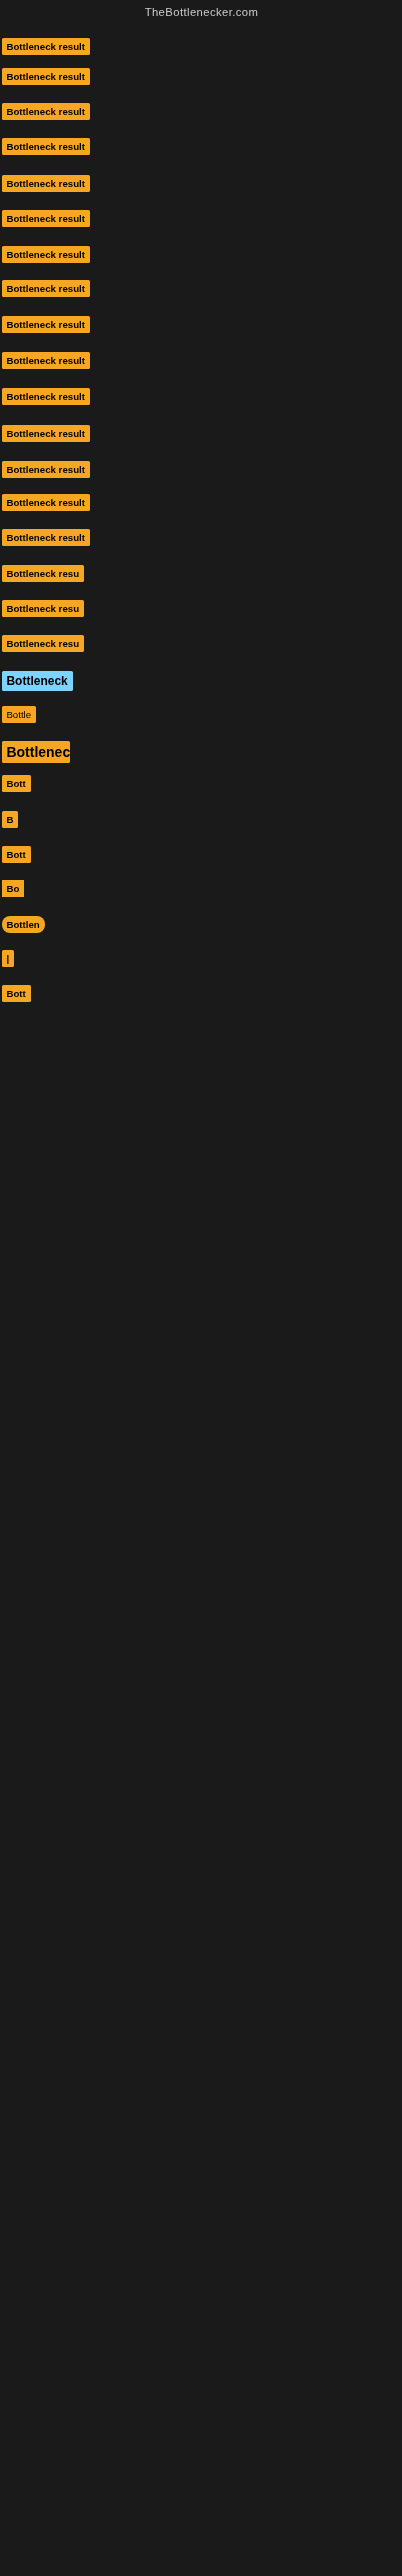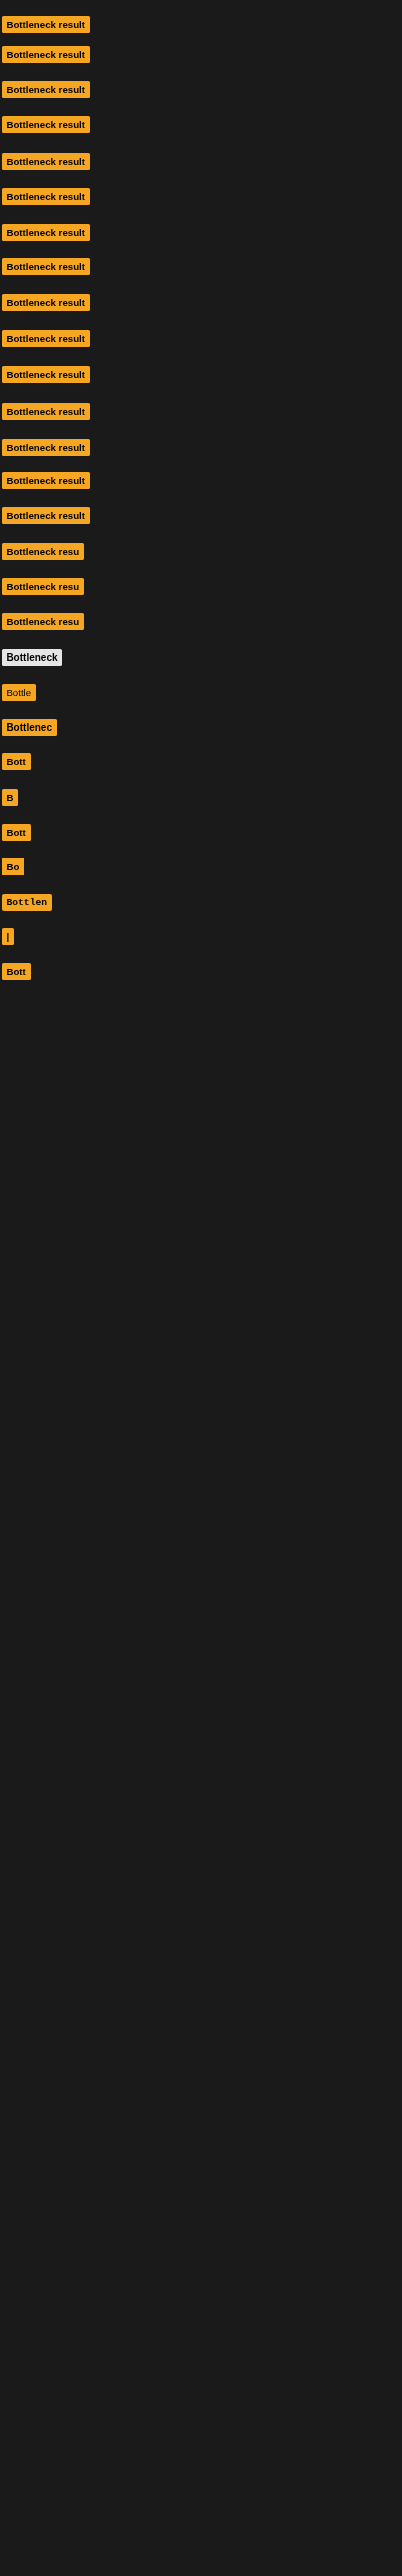--- a/index.html
+++ b/index.html
@@ -20,46 +20,47 @@
       font-size: 11.3px;
       padding: 6.4px 0 3.2px 0;
       letter-spacing: 0.4px;
     }
   </style>
 </head>
 <body>
 
 <div style="position:relative; width:403px; min-height:2576px; background:#1a1a1a;">
 
+  <div class="site-title">TheBottlenecker.com</div>
 
   <div id="results-container" style="position:relative; width:100%; height:2536px;">
       <div style="position: absolute; top: 16px; left: 1.6px; background-color: rgb(245, 166, 35); color: rgb(0, 0, 0); font-size: 9.7px; font-weight: bold; padding: 3.2px 4.8px; border-radius: 1.6px; max-width: 125px; overflow: hidden; white-space: nowrap; cursor: pointer;">Bottleneck result</div>
       <div style="position: absolute; top: 46px; left: 1.6px; background-color: rgb(245, 166, 35); color: rgb(0, 0, 0); font-size: 9.7px; font-weight: bold; padding: 3.2px 4.8px; border-radius: 1.6px; max-width: 125px; overflow: hidden; white-space: nowrap; cursor: pointer;">Bottleneck result</div>
       <div style="position: absolute; top: 81px; left: 1.6px; background-color: rgb(245, 166, 35); color: rgb(0, 0, 0); font-size: 9.7px; font-weight: bold; padding: 3.2px 4.8px; border-radius: 1.6px; max-width: 125px; overflow: hidden; white-space: nowrap; cursor: pointer;">Bottleneck result</div>
       <div style="position: absolute; top: 116px; left: 1.6px; background-color: rgb(245, 166, 35); color: rgb(0, 0, 0); font-size: 9.7px; font-weight: bold; padding: 3.2px 4.8px; border-radius: 1.6px; max-width: 125px; overflow: hidden; white-space: nowrap; cursor: pointer;">Bottleneck result</div>
       <div style="position: absolute; top: 153px; left: 1.6px; background-color: rgb(245, 166, 35); color: rgb(0, 0, 0); font-size: 9.7px; font-weight: bold; padding: 3.2px 4.8px; border-radius: 1.6px; max-width: 125px; overflow: hidden; white-space: nowrap; cursor: pointer;">Bottleneck result</div>
       <div style="position: absolute; top: 188px; left: 1.6px; background-color: rgb(245, 166, 35); color: rgb(0, 0, 0); font-size: 9.7px; font-weight: bold; padding: 3.2px 4.8px; border-radius: 1.6px; max-width: 125px; overflow: hidden; white-space: nowrap; cursor: pointer;">Bottleneck result</div>
       <div style="position: absolute; top: 224px; left: 1.6px; background-color: rgb(245, 166, 35); color: rgb(0, 0, 0); font-size: 9.7px; font-weight: bold; padding: 3.2px 4.8px; border-radius: 1.6px; max-width: 125px; overflow: hidden; white-space: nowrap; cursor: pointer;">Bottleneck result</div>
       <div style="position: absolute; top: 258px; left: 1.6px; background-color: rgb(245, 166, 35); color: rgb(0, 0, 0); font-size: 9.7px; font-weight: bold; padding: 3.2px 4.8px; border-radius: 1.6px; max-width: 125px; overflow: hidden; white-space: nowrap; cursor: pointer;">Bottleneck result</div>
       <div style="position: absolute; top: 294px; left: 1.6px; background-color: rgb(245, 166, 35); color: rgb(0, 0, 0); font-size: 9.7px; font-weight: bold; padding: 3.2px 4.8px; border-radius: 1.6px; max-width: 125px; overflow: hidden; white-space: nowrap; cursor: pointer;">Bottleneck result</div>
       <div style="position: absolute; top: 330px; left: 1.6px; background-color: rgb(245, 166, 35); color: rgb(0, 0, 0); font-size: 9.7px; font-weight: bold; padding: 3.2px 4.8px; border-radius: 1.6px; max-width: 125px; overflow: hidden; white-space: nowrap; cursor: pointer;">Bottleneck result</div>
       <div style="position: absolute; top: 366px; left: 1.6px; background-color: rgb(245, 166, 35); color: rgb(0, 0, 0); font-size: 9.7px; font-weight: bold; padding: 3.2px 4.8px; border-radius: 1.6px; max-width: 125px; overflow: hidden; white-space: nowrap; cursor: pointer;">Bottleneck result</div>
       <div style="position: absolute; top: 403px; left: 1.6px; background-color: rgb(245, 166, 35); color: rgb(0, 0, 0); font-size: 9.7px; font-weight: bold; padding: 3.2px 4.8px; border-radius: 1.6px; max-width: 125px; overflow: hidden; white-space: nowrap; cursor: pointer;">Bottleneck result</div>
       <div style="position: absolute; top: 439px; left: 1.6px; background-color: rgb(245, 166, 35); color: rgb(0, 0, 0); font-size: 9.7px; font-weight: bold; padding: 3.2px 4.8px; border-radius: 1.6px; max-width: 125px; overflow: hidden; white-space: nowrap; cursor: pointer;">Bottleneck result</div>
       <div style="position: absolute; top: 472px; left: 1.6px; background-color: rgb(245, 166, 35); color: rgb(0, 0, 0); font-size: 9.7px; font-weight: bold; padding: 3.2px 4.8px; border-radius: 1.6px; max-width: 125px; overflow: hidden; white-space: nowrap; cursor: pointer;">Bottleneck result</div>
       <div style="position: absolute; top: 507px; left: 1.6px; background-color: rgb(245, 166, 35); color: rgb(0, 0, 0); font-size: 9.7px; font-weight: bold; padding: 3.2px 4.8px; border-radius: 1.6px; max-width: 125px; overflow: hidden; white-space: nowrap; cursor: pointer;">Bottleneck result</div>
       <div style="position: absolute; top: 543px; left: 1.6px; background-color: rgb(245, 166, 35); color: rgb(0, 0, 0); font-size: 9.7px; font-weight: bold; padding: 3.2px 4.8px; border-radius: 1.6px; max-width: 106px; overflow: hidden; white-space: nowrap; cursor: pointer;">Bottleneck resu</div>
       <div style="position: absolute; top: 578px; left: 1.6px; background-color: rgb(245, 166, 35); color: rgb(0, 0, 0); font-size: 9.7px; font-weight: bold; padding: 3.2px 4.8px; border-radius: 1.6px; max-width: 106px; overflow: hidden; white-space: nowrap; cursor: pointer;">Bottleneck resu</div>
       <div style="position: absolute; top: 613px; left: 1.6px; background-color: rgb(245, 166, 35); color: rgb(0, 0, 0); font-size: 9.7px; font-weight: bold; padding: 3.2px 4.8px; border-radius: 1.6px; max-width: 106px; overflow: hidden; white-space: nowrap; cursor: pointer;">Bottleneck resu</div>
-      <div style="position: absolute; top: 649px; left: 1.6px; background-color: #e5e5e5; color: rgb(0, 0, 0); font-size: 10px; font-weight: bold; padding: 3.2px 4.8px; border-radius: 1.6px; max-width: 77px; overflow: hidden; white-space: nowrap; cursor: pointer;">Bottleneck</div>
+      <div style="position: absolute; top: 649px; left: 1.6px; background-color: #7dd3fc; color: rgb(0, 0, 0); font-size: 12px; font-weight: bold; padding: 3.2px 4.8px; border-radius: 1.6px; max-width: 77px; overflow: hidden; white-space: nowrap; cursor: pointer;">Bottleneck</div>
       <div style="position: absolute; top: 684px; left: 1.6px; background-color: rgb(245, 166, 35); color: rgb(0, 0, 0); font-size: 9.7px; font-weight: normal; padding: 3.2px 4.8px; border-radius: 1.6px; max-width: 52px; overflow: hidden; white-space: nowrap; cursor: pointer;">Bottle</div>
-      <div style="position: absolute; top: 719px; left: 1.6px; background-color: rgb(245, 166, 35); color: rgb(0, 0, 0); font-size: 10px; font-weight: bold; padding: 3.2px 4.8px; border-radius: 1.6px; max-width: 68px; overflow: hidden; white-space: nowrap; cursor: pointer;">Bottlenec</div>
+      <div style="position: absolute; top: 719px; left: 1.6px; background-color: rgb(245, 166, 35); color: rgb(0, 0, 0); font-size: 14px; font-weight: bold; padding: 3.2px 4.8px; border-radius: 1.6px; max-width: 68px; overflow: hidden; white-space: nowrap; cursor: pointer;">Bottlenec</div>
       <div style="position: absolute; top: 753px; left: 1.6px; background-color: rgb(245, 166, 35); color: rgb(0, 0, 0); font-size: 9.7px; font-weight: bold; padding: 3.2px 4.8px; border-radius: 1.6px; max-width: 40px; overflow: hidden; white-space: nowrap; cursor: pointer;">Bott</div>
       <div style="position: absolute; top: 789px; left: 1.6px; background-color: rgb(245, 166, 35); color: rgb(0, 0, 0); font-size: 9.7px; font-weight: bold; padding: 3.2px 4.8px; border-radius: 1.6px; max-width: 19.3px; overflow: hidden; white-space: nowrap; cursor: pointer;">B</div>
       <div style="position: absolute; top: 824px; left: 1.6px; background-color: rgb(245, 166, 35); color: rgb(0, 0, 0); font-size: 9.7px; font-weight: bold; padding: 3.2px 4.8px; border-radius: 1.6px; max-width: 40px; overflow: hidden; white-space: nowrap; cursor: pointer;">Bott</div>
       <div style="position: absolute; top: 858px; left: 1.6px; background-color: rgb(245, 166, 35); color: rgb(0, 0, 0); font-size: 9.7px; font-weight: bold; padding: 3.2px 4.8px; border-radius: 0; max-width: 26px; overflow: hidden; white-space: nowrap; cursor: pointer;">Bo</div>
-      <div style="position: absolute; top: 894px; left: 1.6px; background-color: rgb(245, 166, 35); color: rgb(0, 0, 0); font-size: 9.7px; font-weight: bold; padding: 3.2px 4.8px; border-radius: 2px; max-width: 56px; overflow: hidden; white-space: nowrap; cursor: pointer; font-family: Liberation Mono, monospace;">Bottlen</div>
+      <div style="position: absolute; top: 894px; left: 1.6px; background-color: rgb(245, 166, 35); color: rgb(0, 0, 0); font-size: 9.7px; font-weight: bold; padding: 3.2px 4.8px; border-radius: 8px; max-width: 56px; overflow: hidden; white-space: nowrap; cursor: pointer;">Bottlen</div>
       <div style="position: absolute; top: 928px; left: 1.6px; background-color: rgb(245, 166, 35); color: rgb(0, 0, 0); font-size: 9.7px; font-weight: bold; padding: 3.2px 4.8px; border-radius: 1.6px; max-width: 13px; overflow: hidden; white-space: nowrap; cursor: pointer;">|</div>
       <div style="position: absolute; top: 963px; left: 1.6px; background-color: rgb(245, 166, 35); color: rgb(0, 0, 0); font-size: 9.7px; font-weight: bold; padding: 3.2px 4.8px; border-radius: 1.6px; max-width: 40px; overflow: hidden; white-space: nowrap; cursor: pointer;">Bott</div>
     </div>
 
 </div>
 
 
 </body></html>

